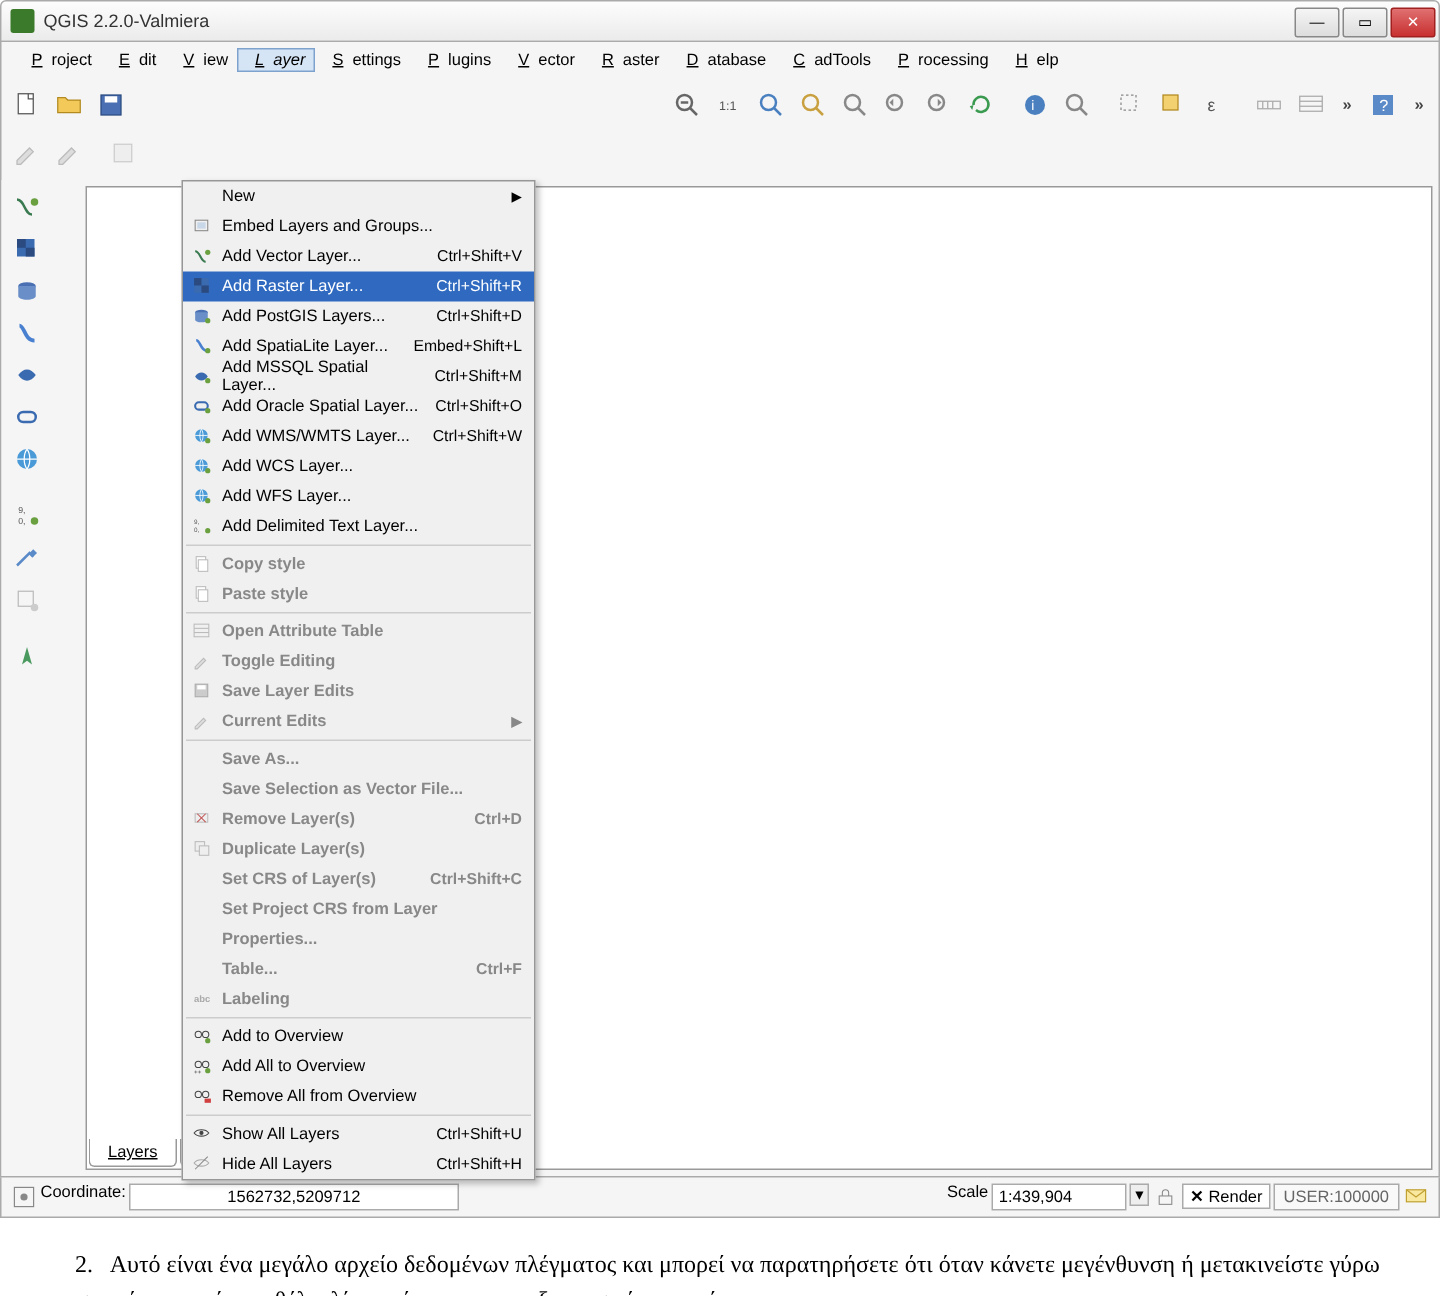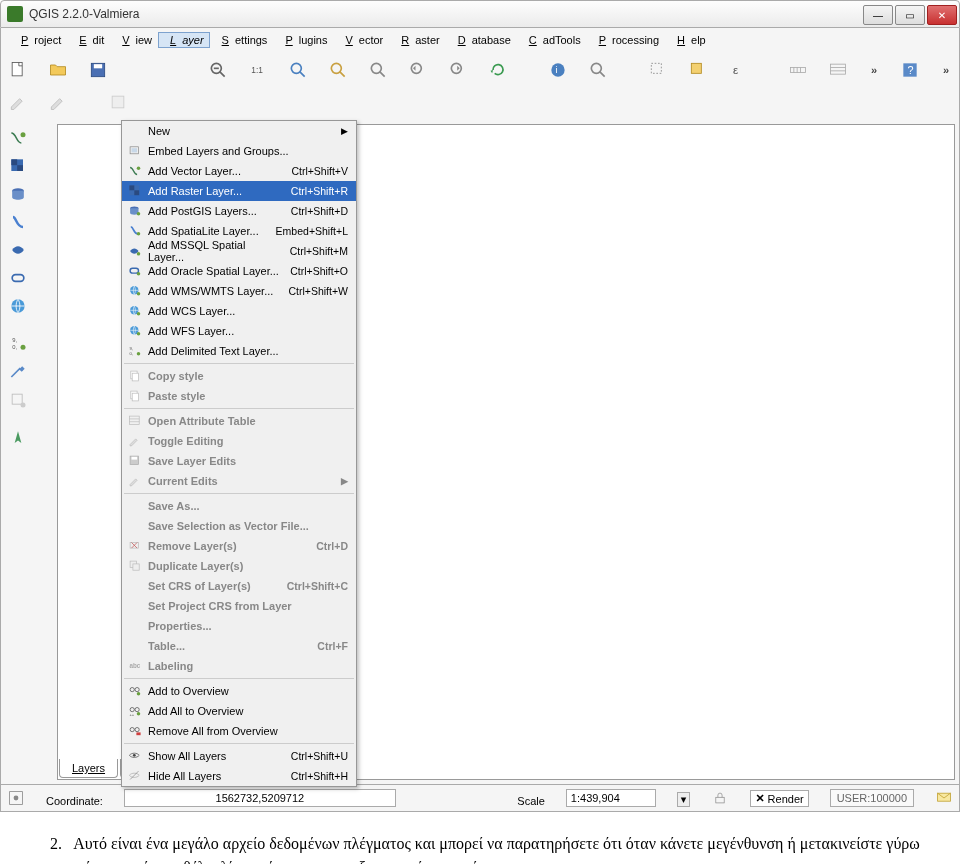--- a/index.html
+++ b/index.html
@@ -14,21 +14,21 @@
   .win-btn.close { background: linear-gradient(#e07070,#c83030); color:#fff; border-color:#a02020; }
   
   
   .menubar { display: flex; gap: 0; padding: 4px 8px; background:#f5f5f5; border-left:1px solid #aaa; border-right:1px solid #aaa; }
   .menubar span { padding: 2px 6px; cursor: default; }
   .menubar span.open { background:#d6e5f5; border:1px solid #7da2ce; padding:1px 5px;font-style:italic; }
   .menu-underline { text-decoration: underline; }
   
   
   .toolbars { background:#f5f5f5; border-left:1px solid #aaa; border-right:1px solid #aaa; padding:2px 4px; }
-  .toolbar-row { display:flex; align-items:center; gap:14px; height:32px; }
+  .toolbar-row { display:flex; align-items:center; gap:2px; height:32px; }
   .tb-btn { width:26px; height:26px; border:1px solid transparent; display:flex; align-items:center; justify-content:center; border-radius:3px; }
   .tb-btn svg { width:20px; height:20px; }
   .tb-sep { width:6px; }
   .tb-overflow { width:18px; text-align:center; font-weight:bold; color:#444; }
   
   
   .main { display:flex; border:1px solid #aaa; border-top:none; height:665px; position:relative; background:#f5f5f5;}
   .left-toolbox { width:56px; display:flex; flex-direction:column; padding:4px 2px; gap:0px; background:#f5f5f5;}
   .left-toolbox .tb-btn { width:26px; height:26px; margin:1px 2px;}
   .left-col { display:flex; flex-direction:column;}
@@ -46,24 +46,24 @@
   .dropdown .menu-item .mi-shortcut { color:inherit; font-size:10.5px; padding-left:10px;}
   .dropdown .menu-item .mi-arrow { font-size:9px; }
   .dropdown hr { border:none; border-top:1px solid #ccc; margin:2px 2px; }
   
   
   .bottom-tabs { position:absolute; left:4px; bottom:4px; display:flex; gap:2px;}
   .bottom-tabs .tab { border:1px solid #999; border-top:none; padding:3px 12px; background:#f0f0f0; border-radius:0 0 4px 4px; font-size:11px;text-decoration:underline;}
   .bottom-tabs .tab.active { background:#fff; }
   
   
-  .statusbar { display:flex; align-items:flex-end; gap:21px; padding:4px 6px; border:1px solid #aaa; border-top:none; background:#f5f5f5; font-size:11px;}
+  .statusbar { display:flex; align-items:flex-start; gap:2px; padding:4px 6px; border:1px solid #aaa; border-top:none; background:#f5f5f5; font-size:11px;}
   .statusbar .field-label { }
   .statusbar input[type=text] { border:1px solid #aaa; padding:2px 4px; font-size:11px; background:#fff;}
-  .statusbar .coord-input { width:272px; text-align:center;}
+  .statusbar .coord-input { width:220px; text-align:center;}
   .statusbar .scale-input { width:90px; }
   .statusbar .render { display:flex; align-items:center; gap:3px; border:1px solid #aaa; padding:1px 4px; background:#fff;}
   .statusbar .user-box { border:1px solid #aaa; padding:2px 6px; background:#f9f9f9; color:#666;}
   .sb-icon { width:18px; height:18px; display:inline-flex; align-items:center; justify-content:center;}
   
   
   .caption { padding:20px 40px 10px 50px; font-family: Georgia, serif; font-size:16px; line-height:1.5; }
   .caption .num { display:inline-block; width:20px;}
 </style>
 </head>

